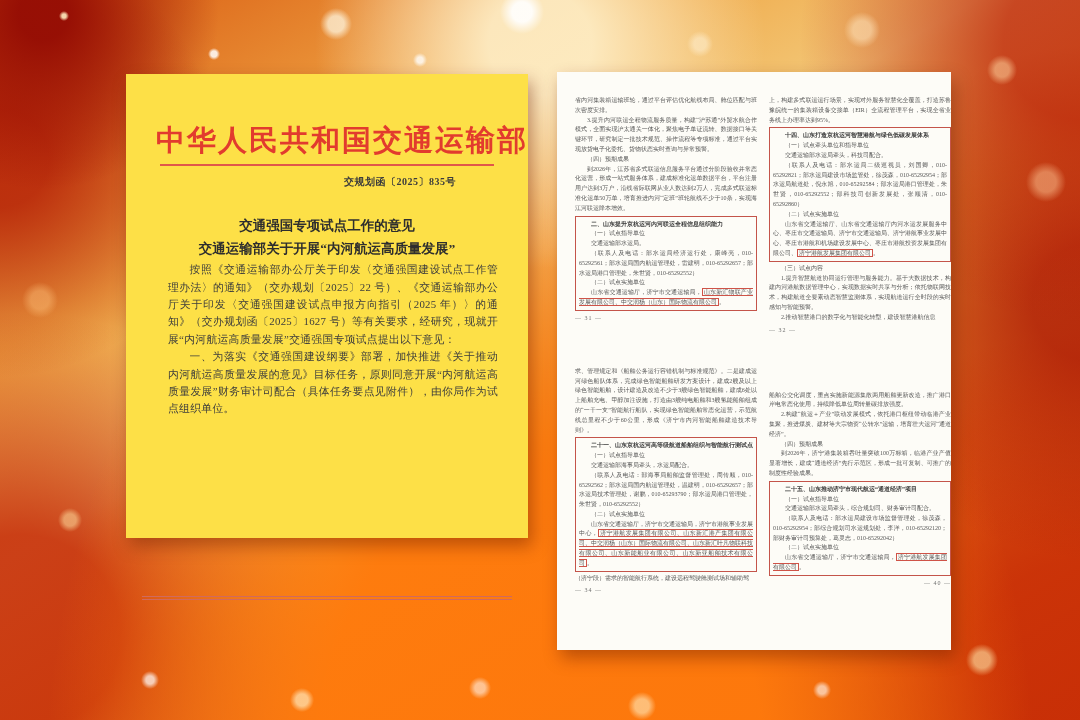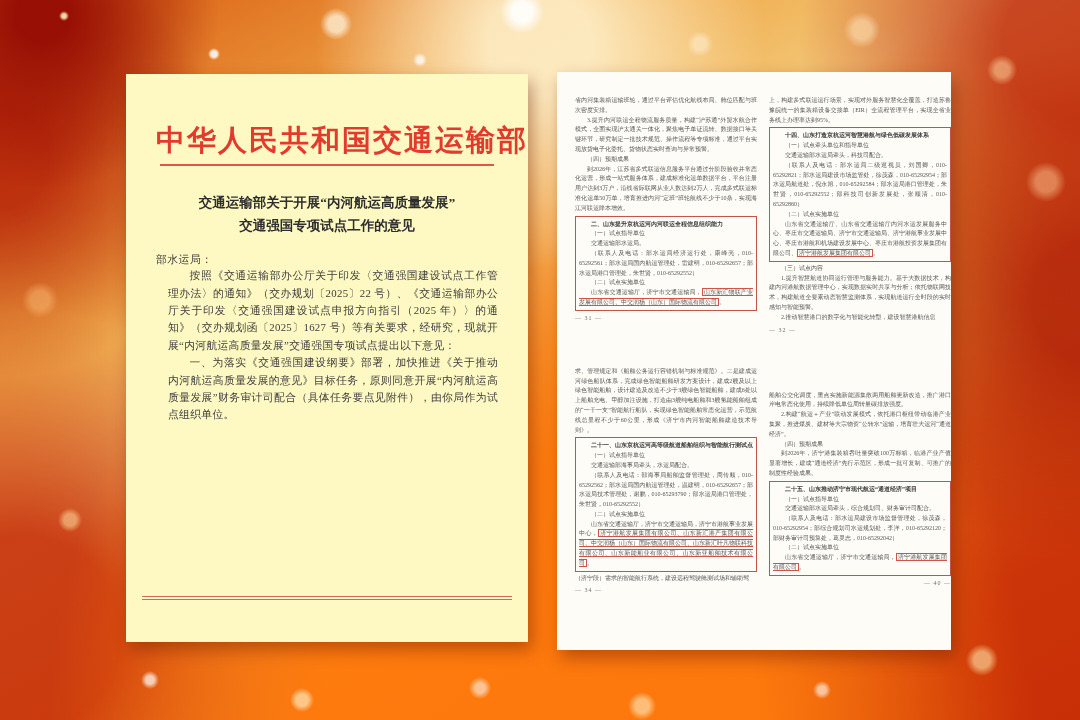--- a/index.html
+++ b/index.html
@@ -35,22 +35,22 @@
       radial-gradient(circle at 480px 688px, rgba(255,255,255,.55) 0 5px, transparent 11px),
       radial-gradient(circle at 642px 706px, rgba(255,235,190,.6) 0 7px, transparent 14px),
       radial-gradient(circle at 822px 690px, rgba(255,255,255,.6) 0 4px, transparent 9px),
       radial-gradient(circle at 982px 660px, rgba(255,230,170,.6) 0 8px, transparent 16px),
       radial-gradient(circle at 905px 400px, rgba(255,210,150,.35) 0 11px, transparent 22px),
       radial-gradient(circle at 420px 60px, rgba(255,255,255,.75) 0 3px, transparent 7px);
   }
 
   
   .page-left{
-    position:absolute; left:126px; top:74px; width:402px; height:568px;
-    background:#fef9c3; box-shadow:4px 8px 16px rgba(110,28,0,.45);
+    position:absolute; left:126px; top:74px; width:402px; height:464px;
+    background:#fde047; box-shadow:4px 8px 16px rgba(110,28,0,.45);
   }
   .lp-inner{ padding:50px 30px 0 30px; }
   .agency{
     color:#e23b2e; font-weight:bold; text-align:center;
     font-size:29px; letter-spacing:2px; white-space:nowrap; line-height:1.15;
   }
   .agency-rule{ height:2px; background:#e0574a; margin:7px 4px 0 4px; }
   .doc-number{ margin-top:9px; text-align:right; padding-right:42px;
     font-size:10px; font-weight:bold; color:#3c3c3c; letter-spacing:.5px; }
   .doc-title{ margin-top:26px; text-align:center; font-weight:bold;
@@ -82,25 +82,25 @@
 </style>
 </head>
 <body>
 
 <div class="sparkles"></div>
 
 <div class="page-left">
   <div class="lp-inner">
     <div class="agency">中华人民共和国交通运输部</div>
     <div class="agency-rule"></div>
+    <div class="doc-number">交规划函〔2025〕835号</div>
     <div class="doc-title">
+      <div>交通强国专项试点工作的意见</div>
       <div>交通运输部关于开展“内河航运高质量发展”</div>
-      <div>交通强国专项试点工作的意见</div>
     </div>
-    <div class="salutation">部水运局：</div>
     <div class="lp-body">
       <p>按照《交通运输部办公厅关于印发〈交通强国建设试点工作管理办法〉的通知》（交办规划〔2025〕22 号）、《交通运输部办公厅关于印发〈交通强国建设试点申报方向指引（2025 年）〉的通知》（交办规划函〔2025〕1627 号）等有关要求，经研究，现就开展“内河航运高质量发展”交通强国专项试点提出以下意见：</p>
       <p>一、为落实《交通强国建设纲要》部署，加快推进《关于推动内河航运高质量发展的意见》目标任务，原则同意开展“内河航运高质量发展”财务审计司配合（具体任务要点见附件），由你局作为试点组织单位。</p>
     </div>
   </div>
   <div class="footer-rule"></div>
 </div>
 
 <div class="page-right">
 

